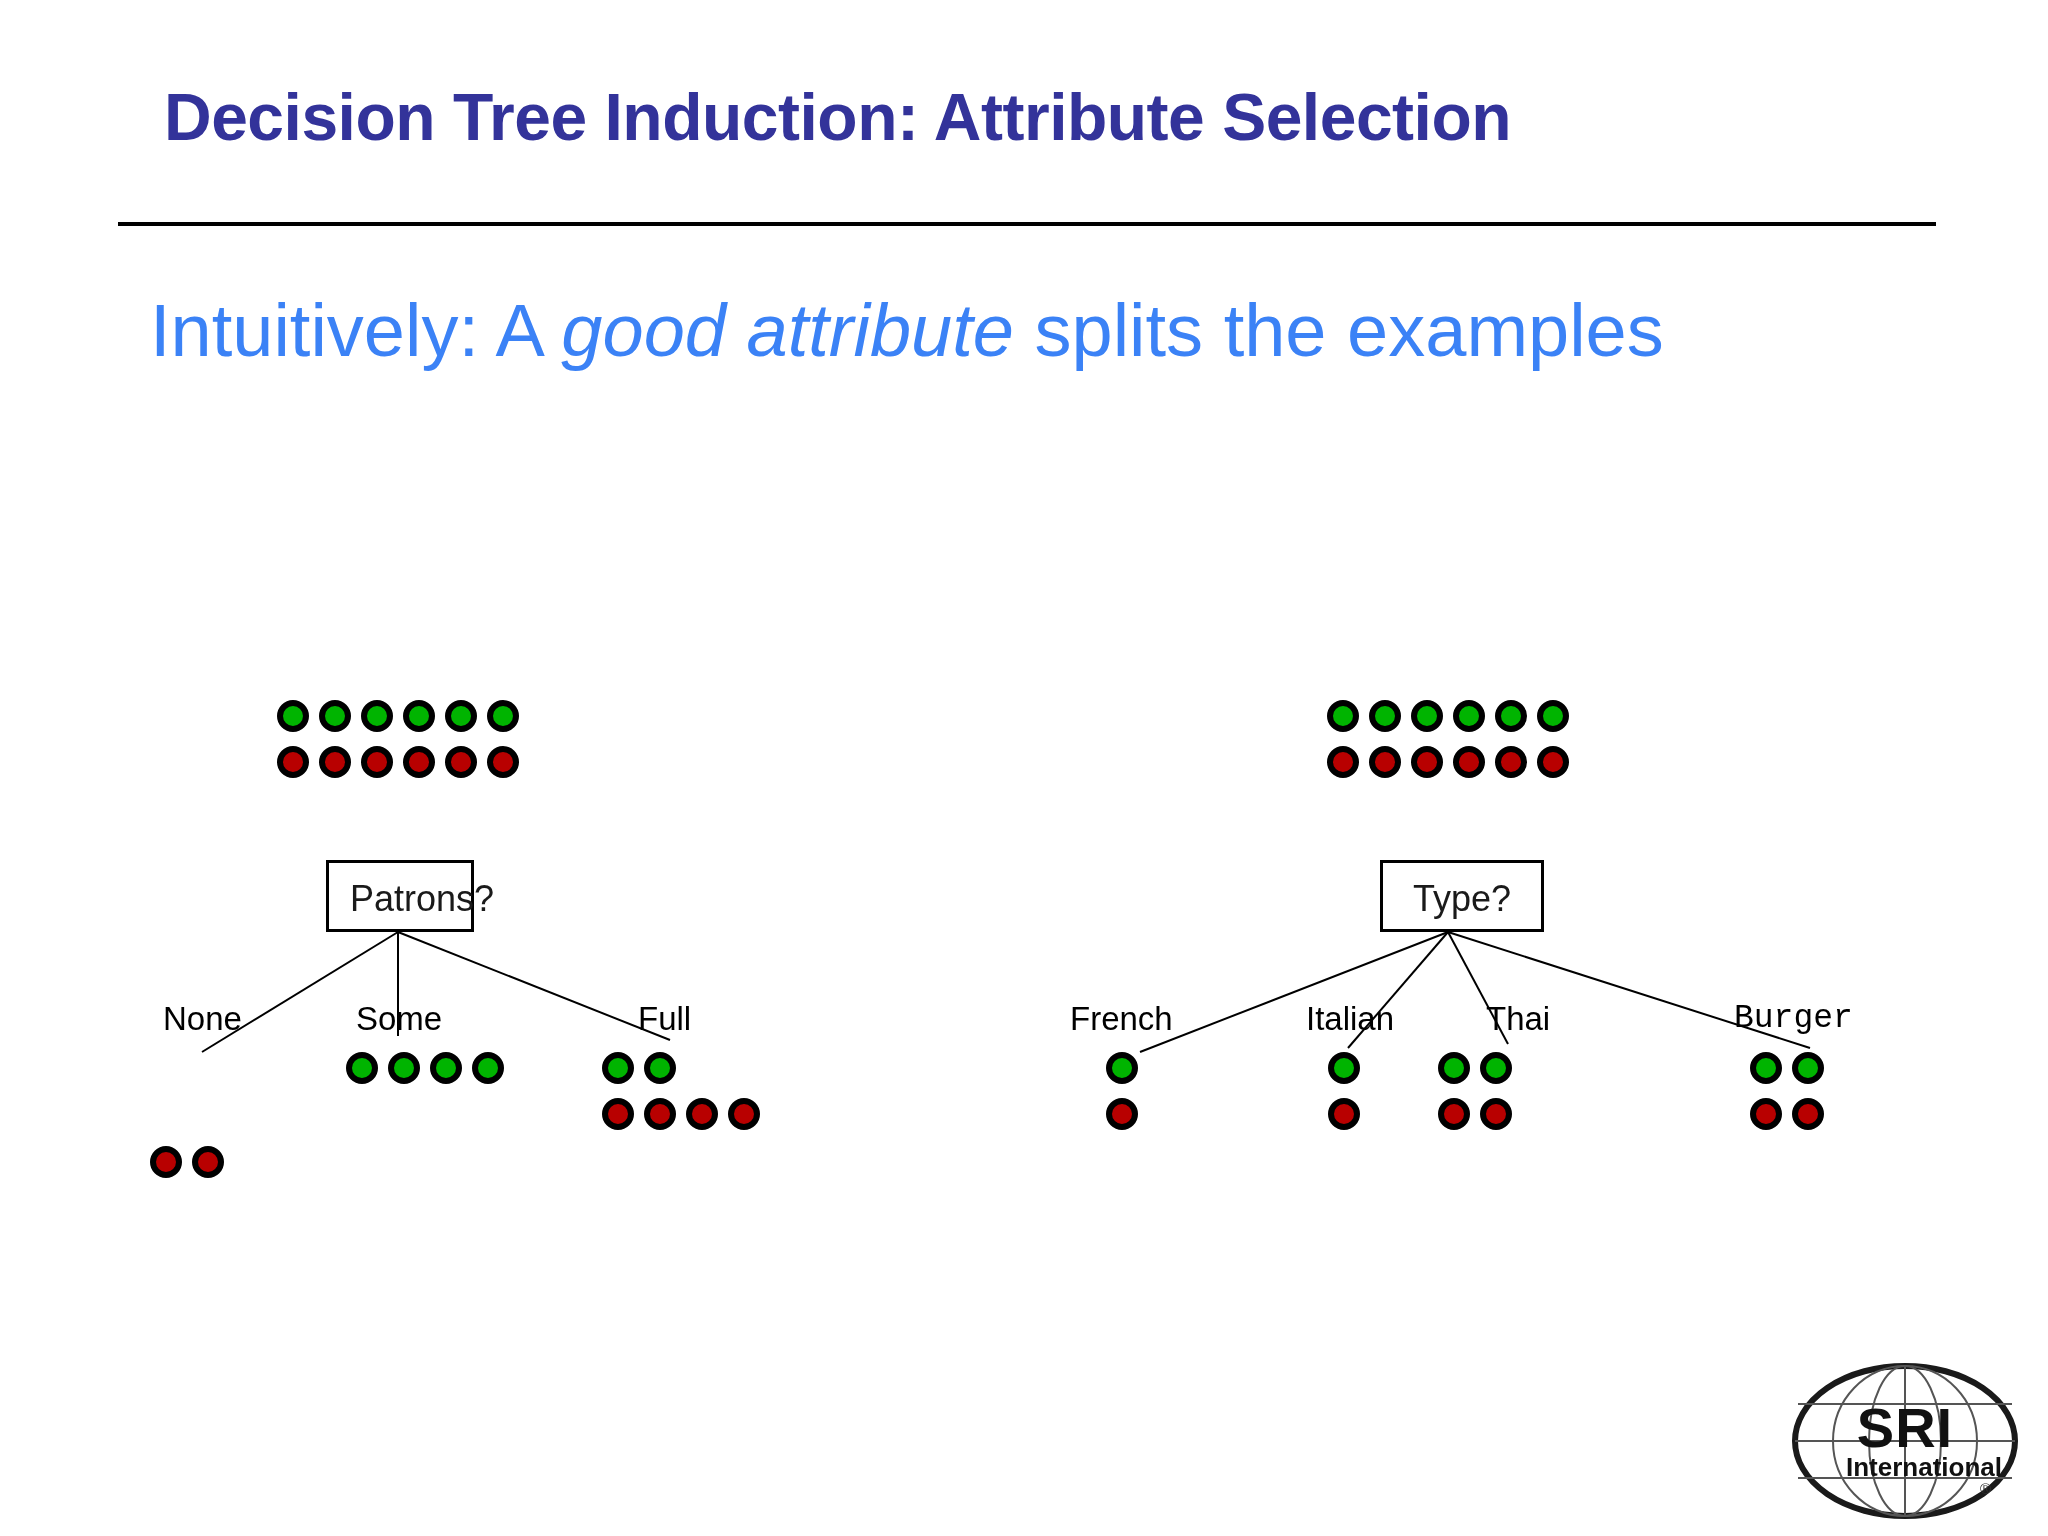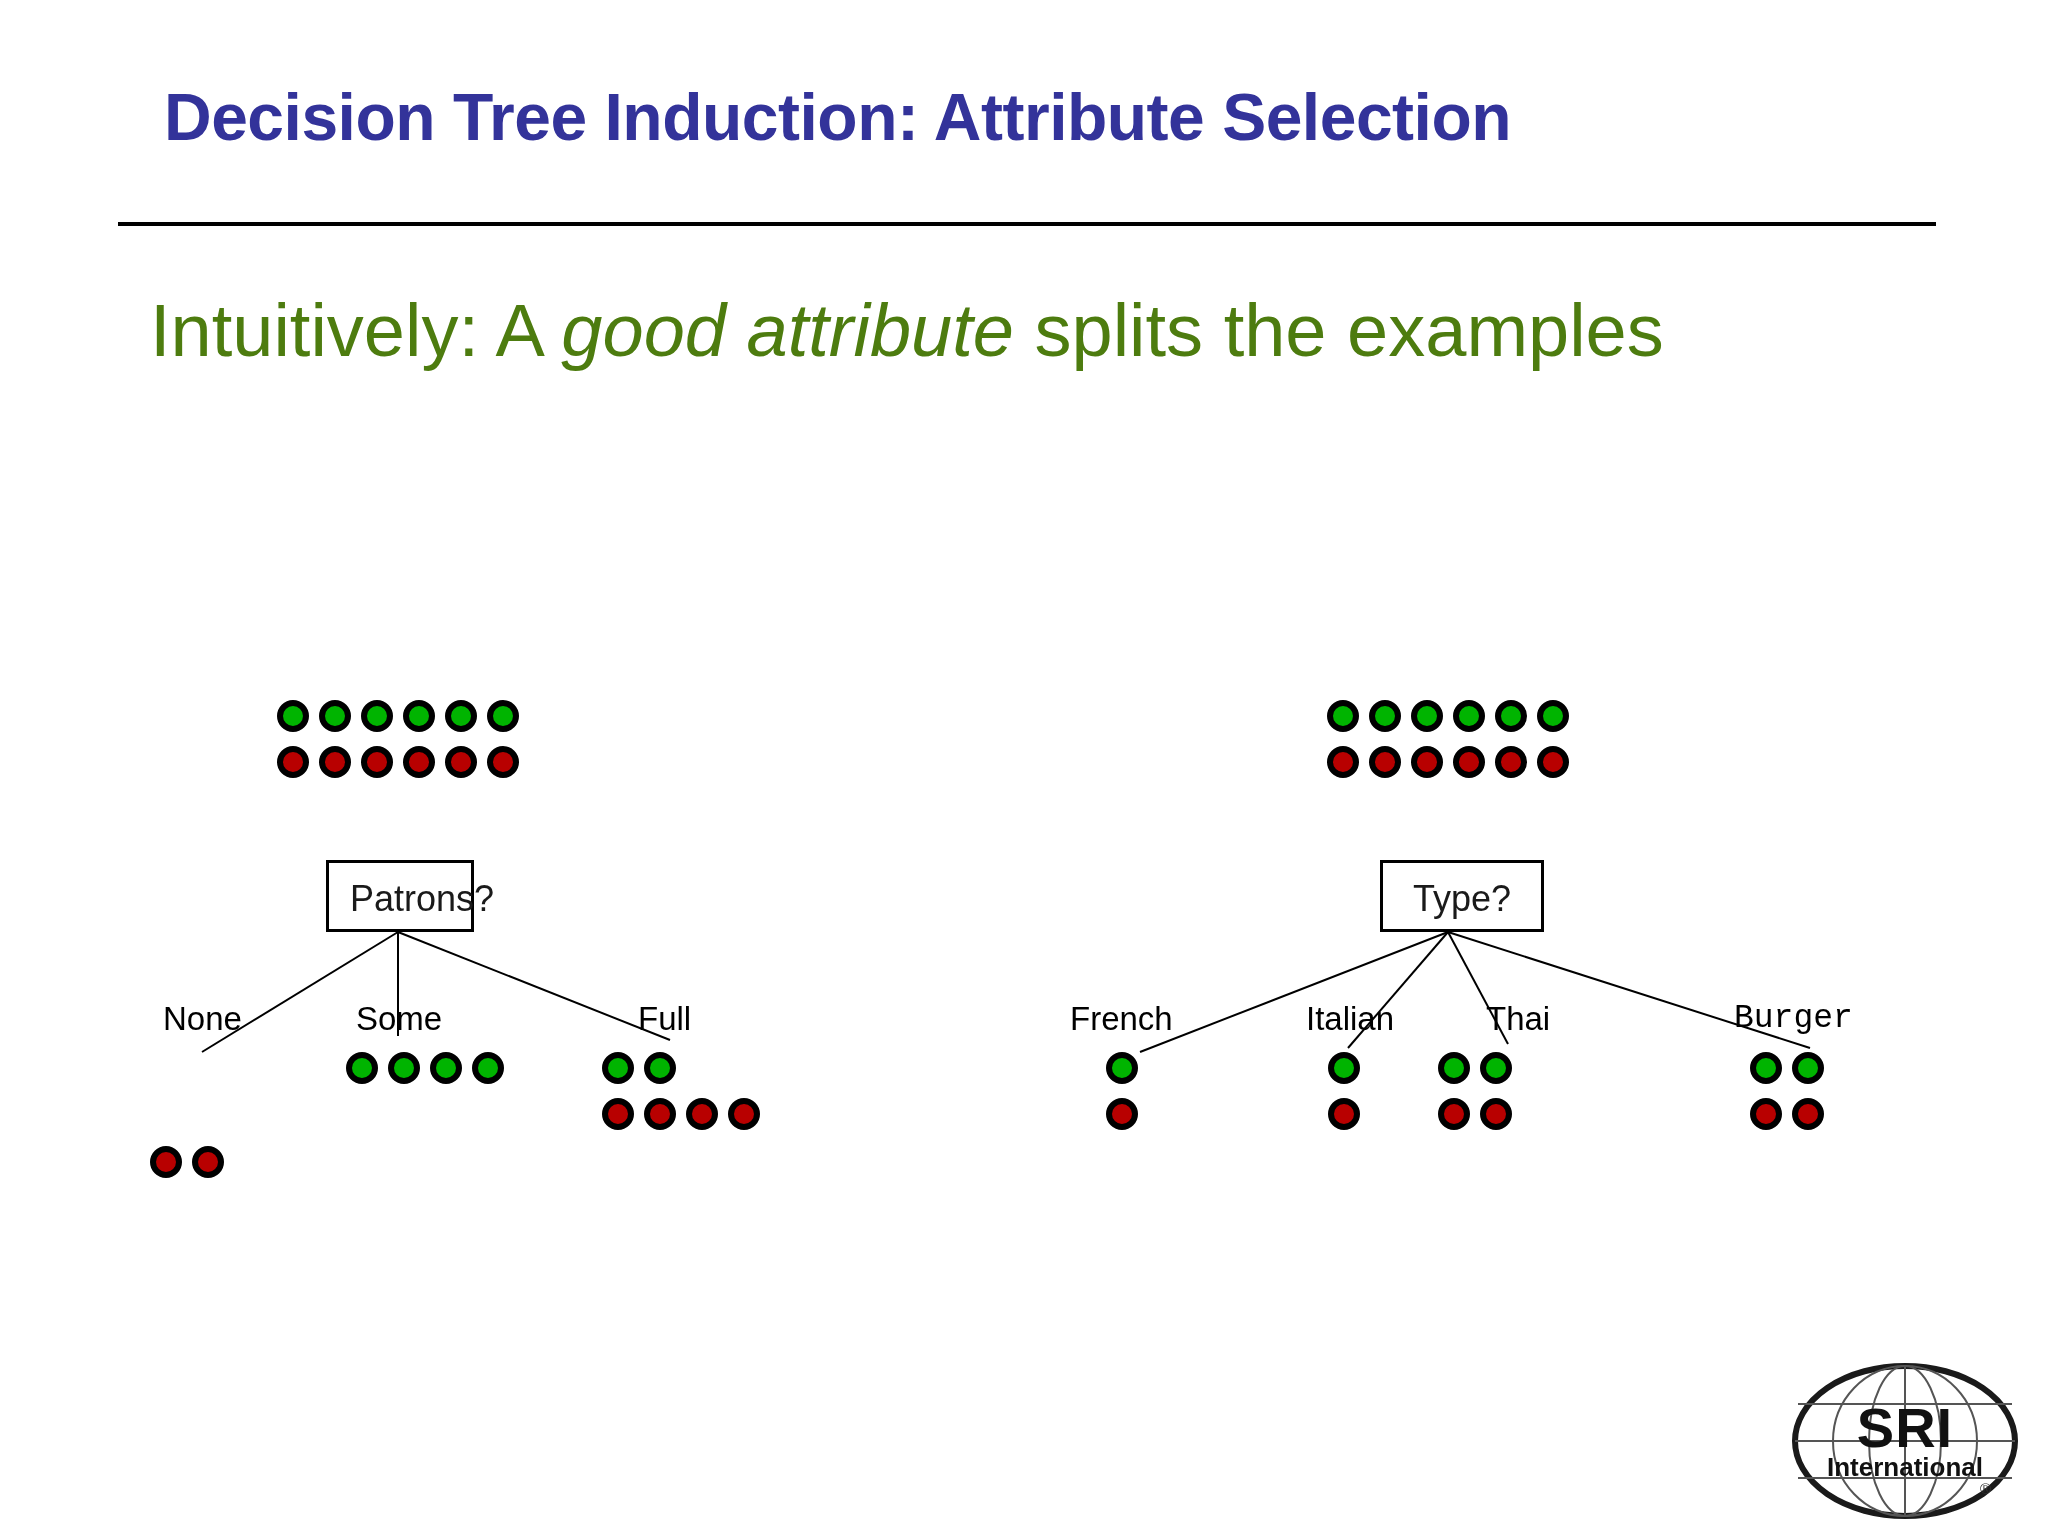--- a/index.html
+++ b/index.html
@@ -50,21 +50,21 @@
 
   
   #body-text {
     position: absolute;
     left: 150px;
     top: 282px;
     width: 1760px;
     font-family: "Liberation Sans Narrow", "Liberation Sans", sans-serif;
     font-size: 74px;
     line-height: 98px;
-    color: #4d7c0f;
+    color: #3b82f6;
     font-stretch: condensed;
   }
   #body-text .ln {
     display: block;
     white-space: nowrap;
   }
   #body-text .ln.indent { padding-left: 72px; }
   #body-text i { font-style: italic; }
 
   
@@ -135,21 +135,21 @@
     font-size: 56px;
     line-height: 56px;
     letter-spacing: 1px;
     color: #111111;
   }
   #sri-logo .wordmark-intl {
     position: absolute;
     left: 18px;
     top: 92px;
     width: 194px;
-    text-align: center;
+    text-align: right;
     font-family: "Liberation Sans", sans-serif;
     font-weight: bold;
     font-size: 26px;
     line-height: 26px;
     color: #111111;
   }
   #sri-logo .regmark {
     position: absolute;
     left: 190px;
     top: 118px;

